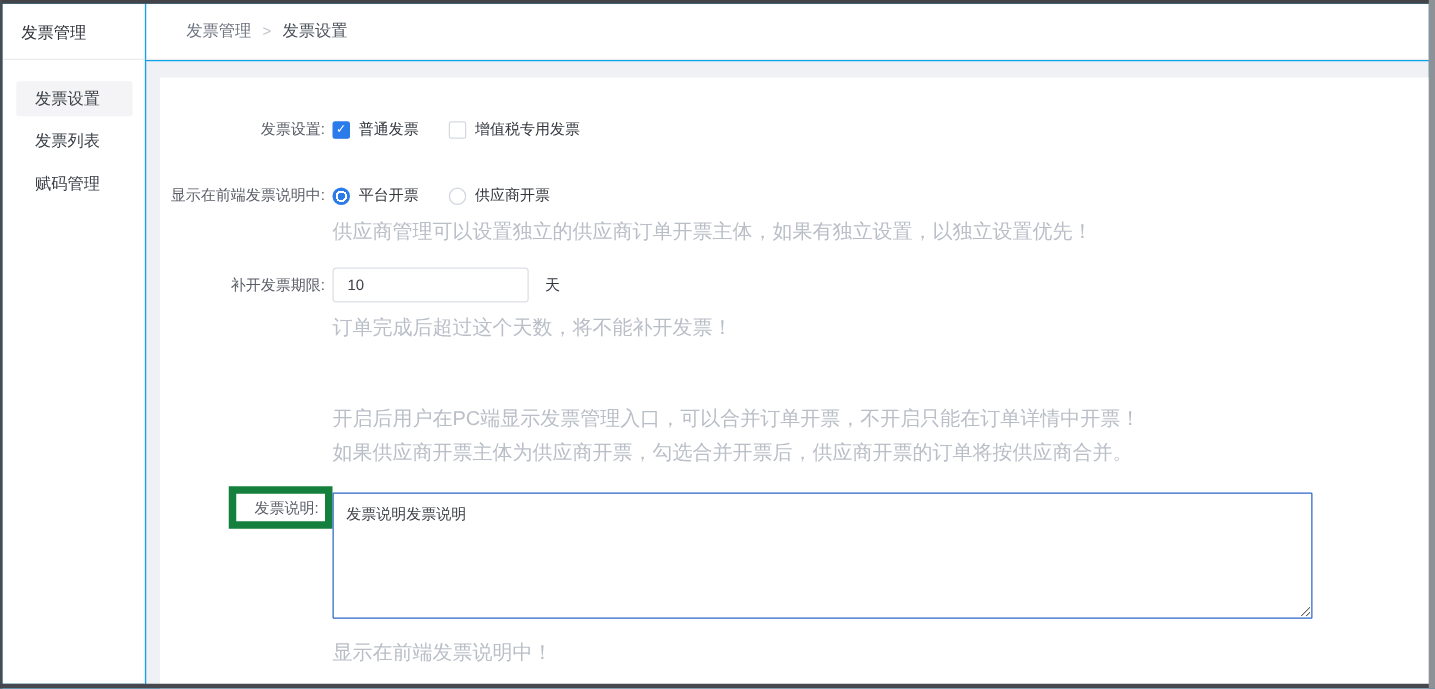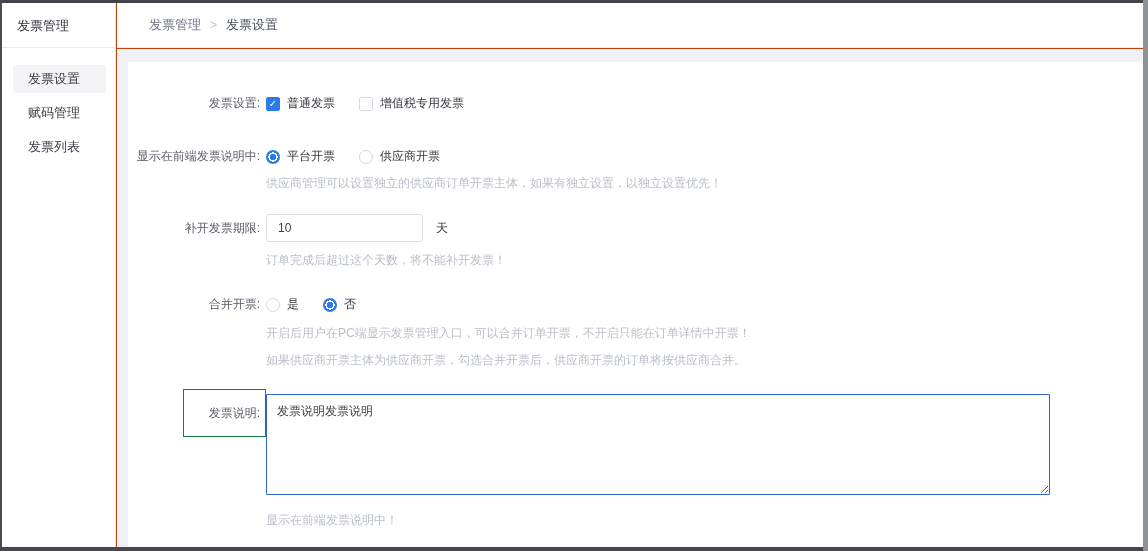--- a/index.html
+++ b/index.html
@@ -1,17 +1,17 @@
 <!DOCTYPE html>
 <html><head>
 <meta charset="utf-8">
 <style>
   * { margin: 0; padding: 0; box-sizing: border-box; }
   body { font-family: "Liberation Sans", "DejaVu Sans", sans-serif; background: #fff; }
-  #screen { position: relative; width: 1148px; height: 551px; background: #c2410c; overflow: hidden; }
+  #screen { position: relative; width: 1148px; height: 551px; background: #0ea5e9; overflow: hidden; }
 
   
   .edge-top    { position: absolute; left: 0; top: 0; width: 1148px; height: 3px; background: #434449; }
   .edge-left   { position: absolute; left: 0; top: 0; width: 2px; height: 551px; background: #4a4b50; }
   .edge-bottom { position: absolute; left: 0; top: 547px; width: 1148px; height: 4px; background: #47484d; }
   .edge-right  { position: absolute; left: 1143px; top: 0; width: 5px; height: 551px; background: #8e9196; }
 
   
   .sidebar { position: absolute; left: 2px; top: 3px; width: 114px; height: 544px; background: #fff; border-right: 1px solid #e9ebee; }
   .sidebar-header { height: 45px; line-height: 45px; padding-left: 15px; font-size: 13px; color: #2f3238; border-bottom: 1px solid #e9ebee; }
@@ -40,41 +40,41 @@
   .option-label { font-size: 12px; color: #33373d; margin-left: 7px; }
 
   .checkbox { width: 14px; height: 14px; border: 1px solid #d6dae0; border-radius: 2px; background: #fff; display: flex; align-items: center; justify-content: center; }
   .checkbox.on { background: #2b7bea; border-color: #2b7bea; }
   .checkbox .check { display: none; color: #fff; font-size: 10px; line-height: 1; font-weight: bold; }
   .checkbox.on .check { display: block; }
 
   .radio { width: 14px; height: 14px; border: 1px solid #d3d7de; border-radius: 50%; background: #fff; }
   .radio.on { border: none; background: radial-gradient(circle, #2b7bea 0 3px, #ffffff 3px 4.6px, #2b7bea 4.6px 7.5px); }
 
-  .helper { position: absolute; left: 138px; font-size: 12px; color: #b9bec7; white-space: nowrap; }
+  .helper { position: absolute; left: 138px; font-size: 16px; color: #b9bec7; white-space: nowrap; }
 
   .text-input { width: 157px; height: 27px; border: 1px solid #dcdfe6; border-radius: 3px; padding: 13px 11px; font-size: 12px; color: #3c4046; font-family: "Liberation Sans", "DejaVu Sans", sans-serif; outline: none; }
   .input-unit { font-size: 12px; color: #33373d; margin-left: 13px; }
 
-  .annotation-box { position: absolute; left: 55px; top: 327px; width: 83px; height: 48px; border: 1px solid #15803d; display: flex; align-items: center; justify-content: flex-end; padding-right: 5px; }
+  .annotation-box { position: absolute; left: 55px; top: 327px; width: 83px; height: 34px; border: 6px solid #15803d; display: flex; align-items: center; justify-content: flex-end; padding-right: 5px; }
   .annotation-box .form-label { width: auto; flex: none; }
 
   .note-textarea { position: absolute; left: 138px; top: 332px; width: 784px; height: 101px; border: 1.5px solid #2e66c9; border-radius: 1px; padding: 7px 10px; font-size: 12px; color: #3c4046; font-family: "Liberation Sans", "DejaVu Sans", sans-serif; resize: both; outline: none; line-height: 1.5; }
 </style>
 </head>
 <body>
 
 <div id="screen">
 
   <div class="sidebar">
     <div class="sidebar-header">发票管理</div>
     <div class="sidebar-menu">
       <div class="menu-item active">发票设置</div>
+      <div class="menu-item">发票列表</div>
       <div class="menu-item">赋码管理</div>
-      <div class="menu-item">发票列表</div>
     </div>
   </div>
 
   <div class="topbar">
     <span class="crumb-link">发票管理</span>
     <span class="crumb-sep">&gt;</span>
     <span class="crumb-current">发票设置</span>
   </div>
 
   <div class="page-bg"></div>
@@ -114,33 +114,20 @@
 
     <div class="form-row" style="top:152px;">
       <div class="form-label">补开发票期限:</div>
       <div class="row-content">
         <input type="text" class="text-input" value="10" style="">
         <span class="input-unit">天</span>
       </div>
     </div>
     <div class="helper" style="top:190px;">订单完成后超过这个天数，将不能补开发票！</div>
 
-    <div class="form-row" style="top:234px;">
-      <div class="form-label">合并开票:</div>
-      <div class="row-content">
-        <div class="option">
-          <span class="radio"></span>
-          <span class="option-label">是</span>
-        </div>
-        <div class="option" style="margin-left:24px;">
-          <span class="radio on"></span>
-          <span class="option-label">否</span>
-        </div>
-      </div>
-    </div>
     <div class="helper" style="top:263px;">开启后用户在PC端显示发票管理入口，可以合并订单开票，不开启只能在订单详情中开票！</div>
     <div class="helper" style="top:290px;">如果供应商开票主体为供应商开票，勾选合并开票后，供应商开票的订单将按供应商合并。</div>
 
     <div class="annotation-box">
       <div class="form-label">发票说明:</div>
     </div>
     <textarea class="note-textarea" style="">发票说明发票说明</textarea>
     <div class="helper" style="top:450px;">显示在前端发票说明中！</div>
 
   </div>

